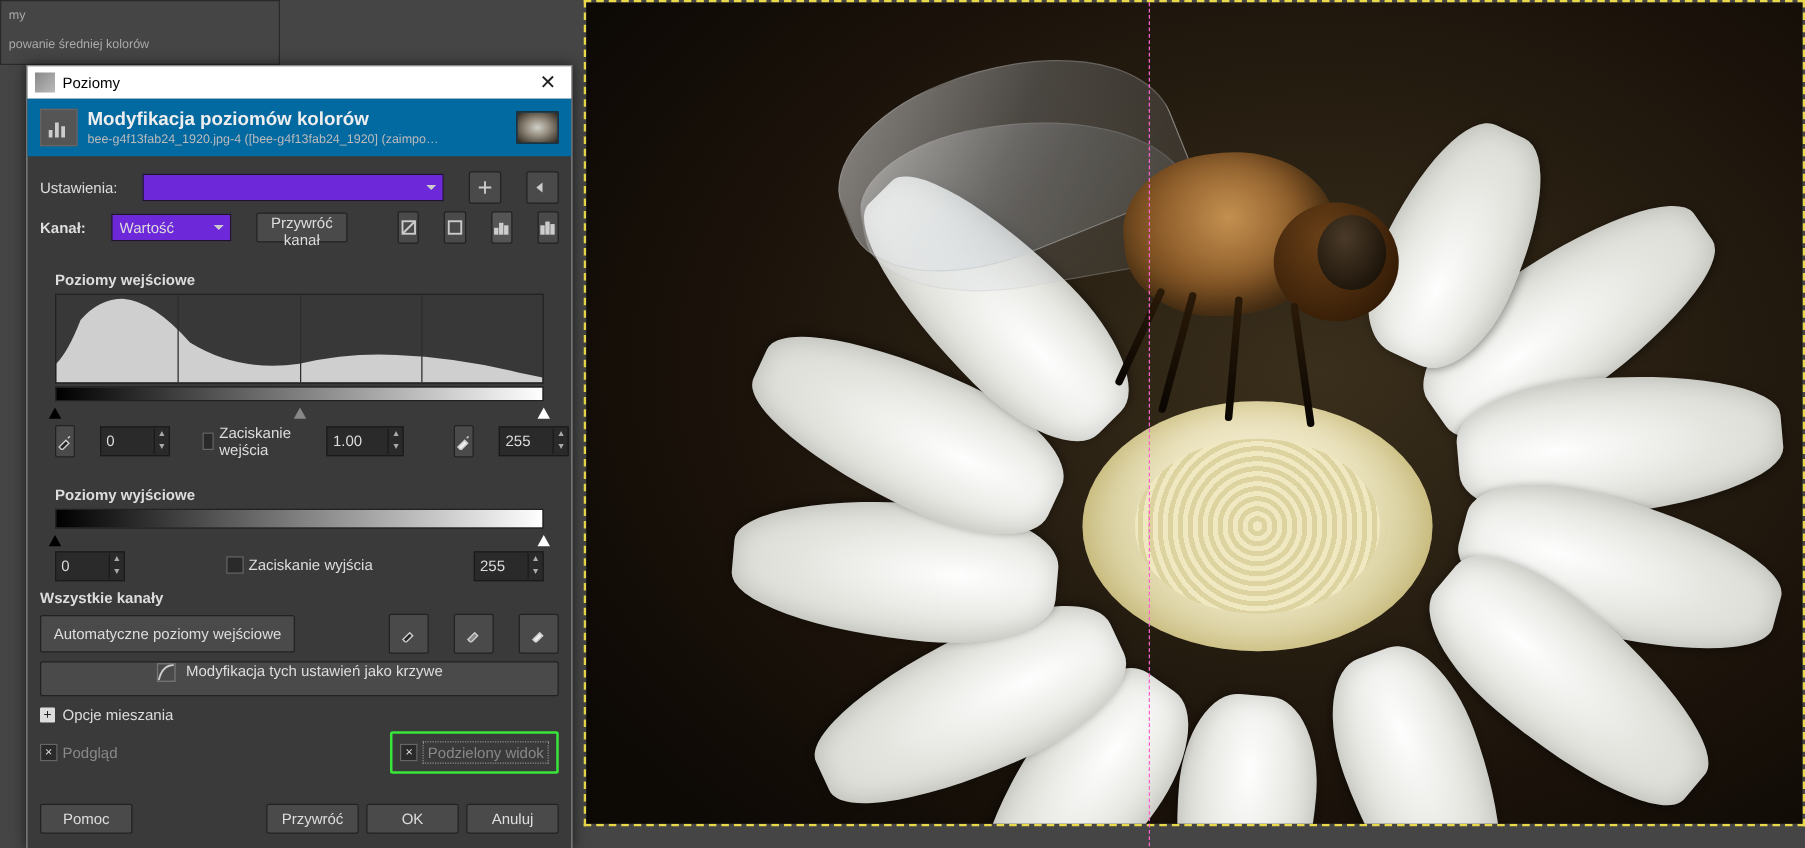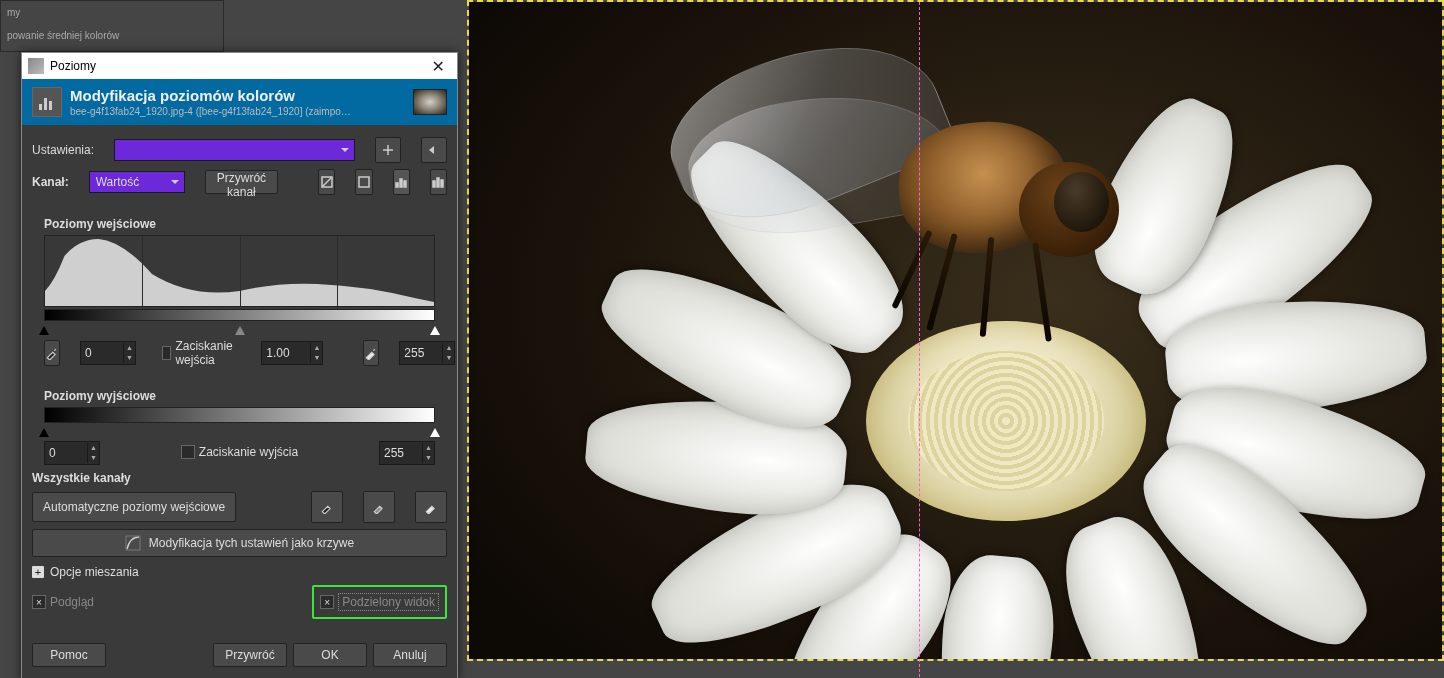--- a/index.html
+++ b/index.html
@@ -293,21 +293,21 @@
           </svg>
         </div>
       <div class="iconbtn" style="width:30px;height:30px;">
           <svg viewBox="0 0 18 18">
             <path d="M3 15l7-7 3 3-7 7z" fill="#eee" stroke="#ccc"></path>
           </svg>
         </div>
     </div>
 
     <div class="row">
-      <button class="btn" style="flex:1;height:28px;display:flex;align-items:center;justify-content:center;gap:8px;">
+      <button class="btn" style="flex:1;height:28px;display:flex;align-items:flex-start;justify-content:center;gap:8px;">
         <svg width="16" height="16" viewBox="0 0 16 16">
             <path d="M2 14 Q5 2 14 2" stroke="#ccc" fill="none" stroke-width="1.5"></path>
             <rect x="1" y="1" width="14" height="14" stroke="#777" fill="none"></rect>
           </svg>
         <span>Modyfikacja tych ustawień jako krzywe</span>
       </button>
     </div>
 
     <div class="row" style="margin-top:8px;">
       <span style="display:flex;align-items:center;cursor:pointer;">

